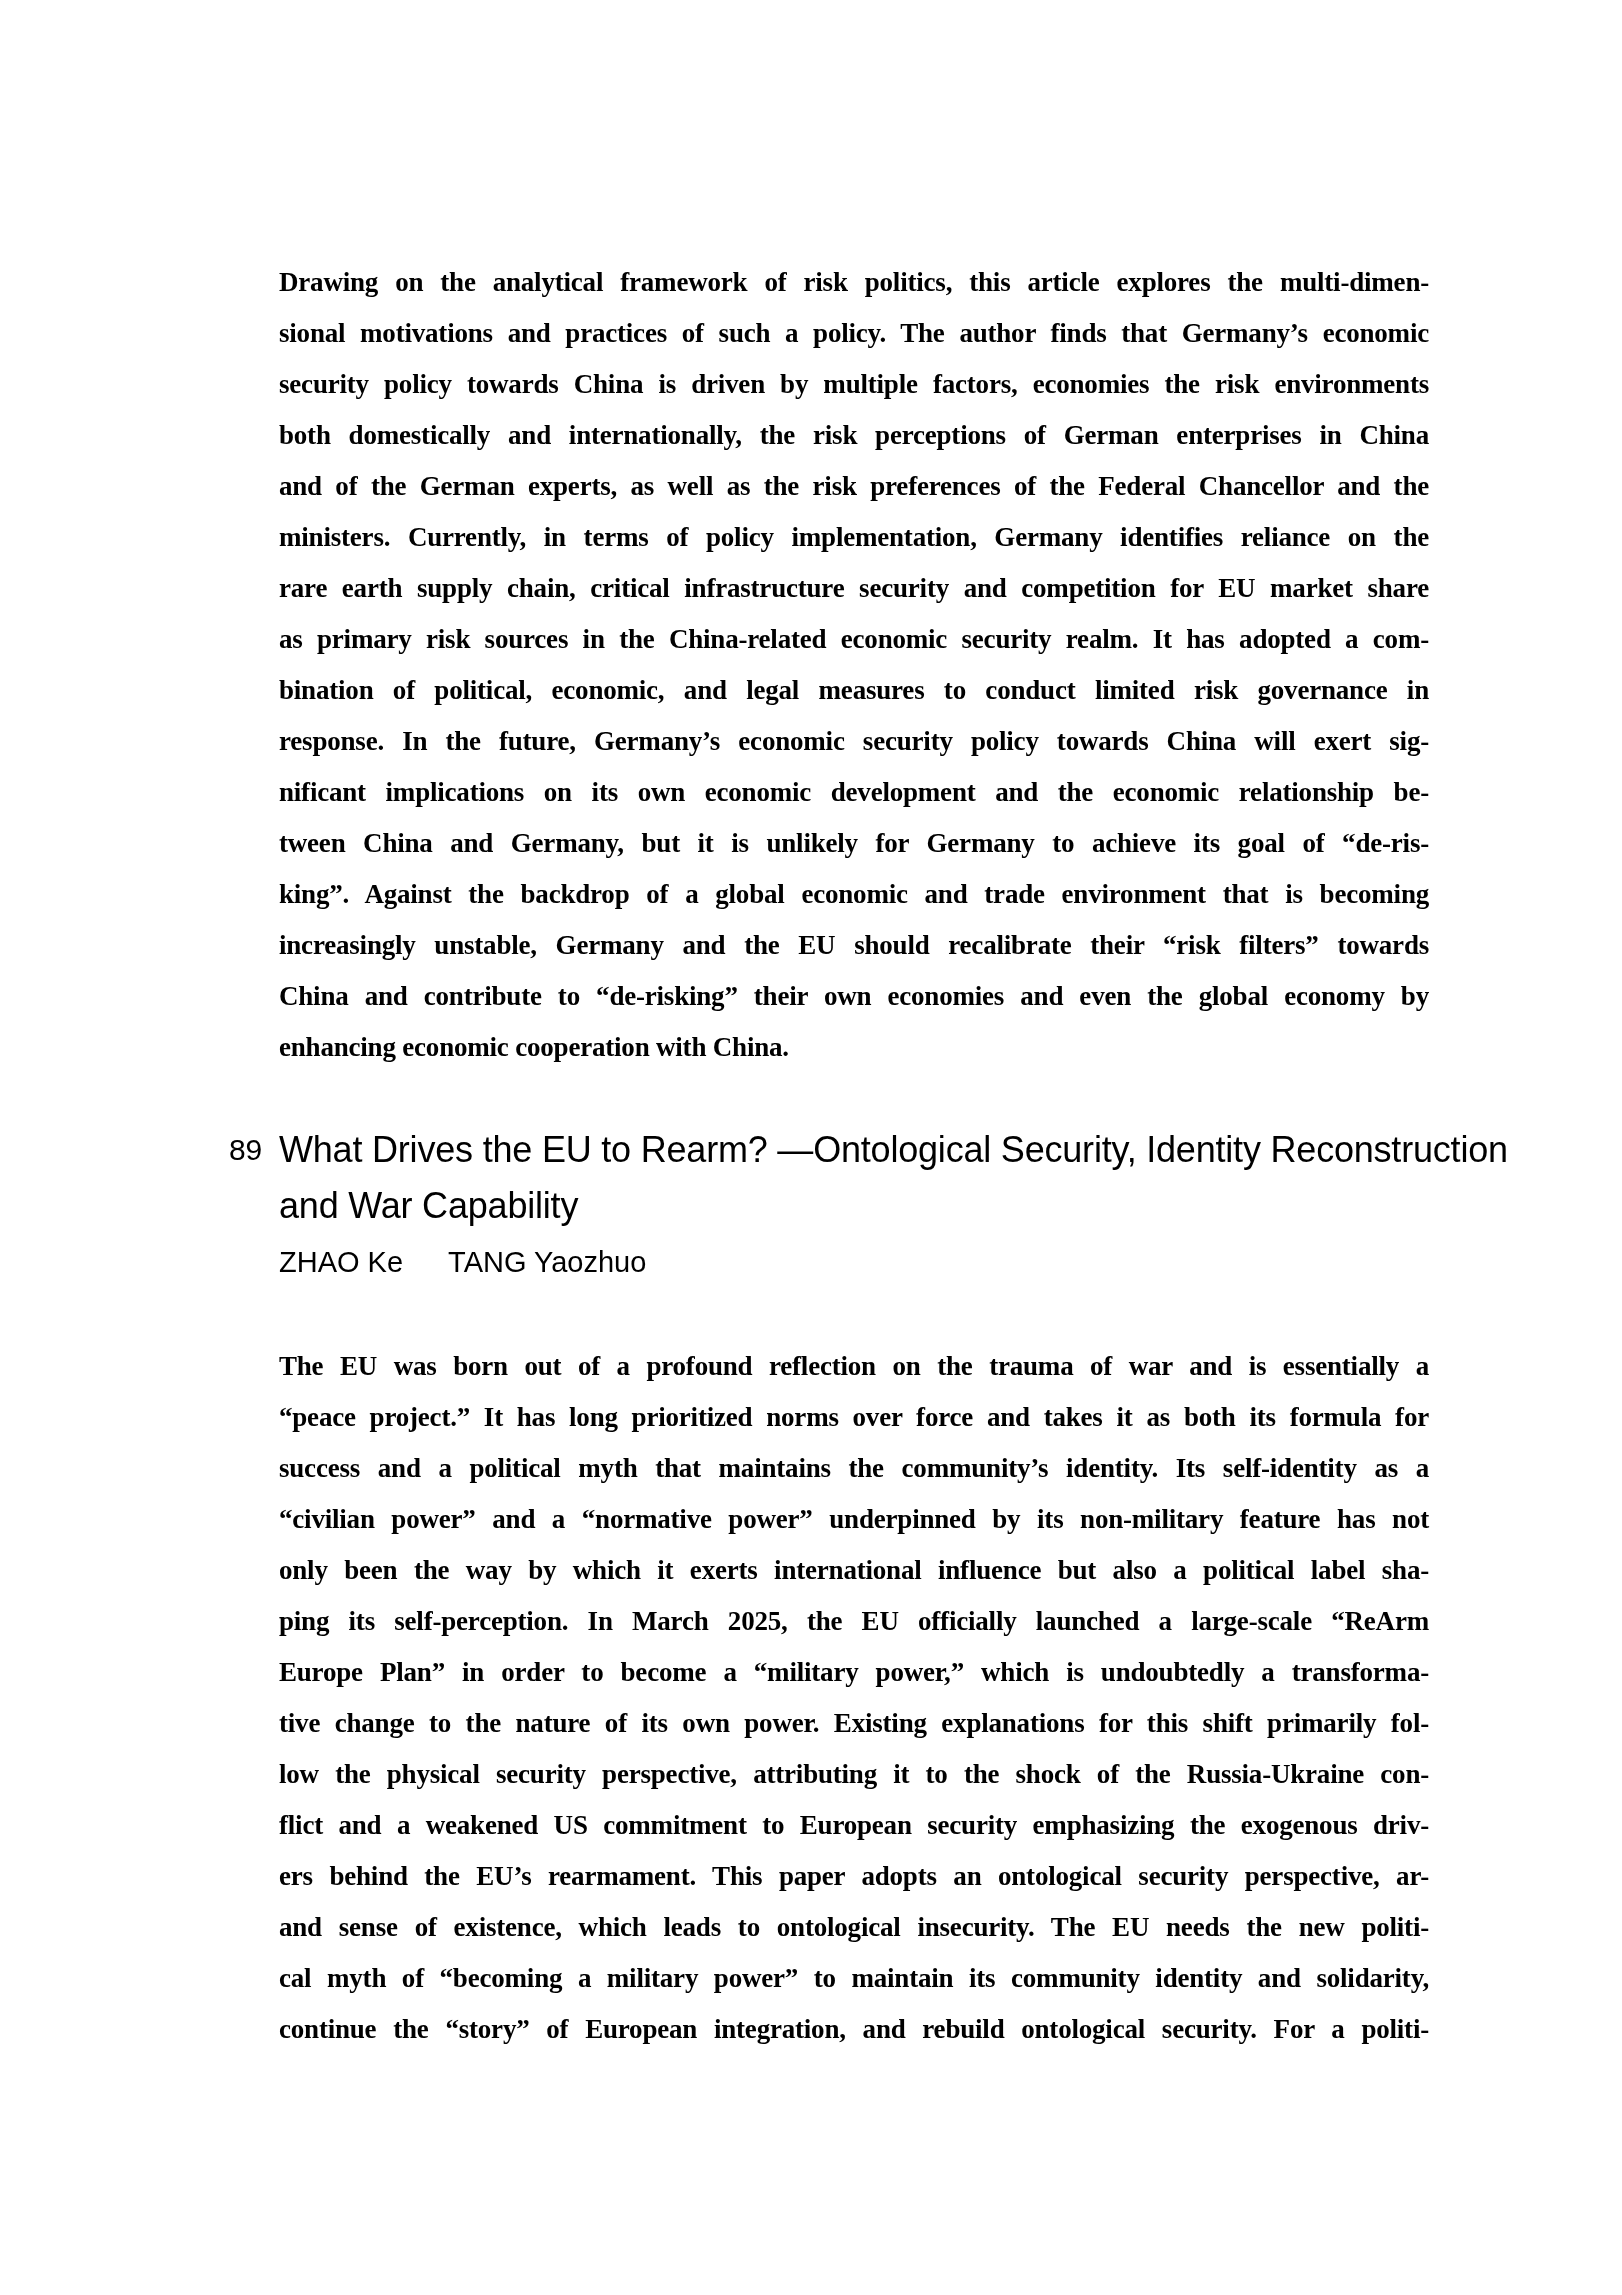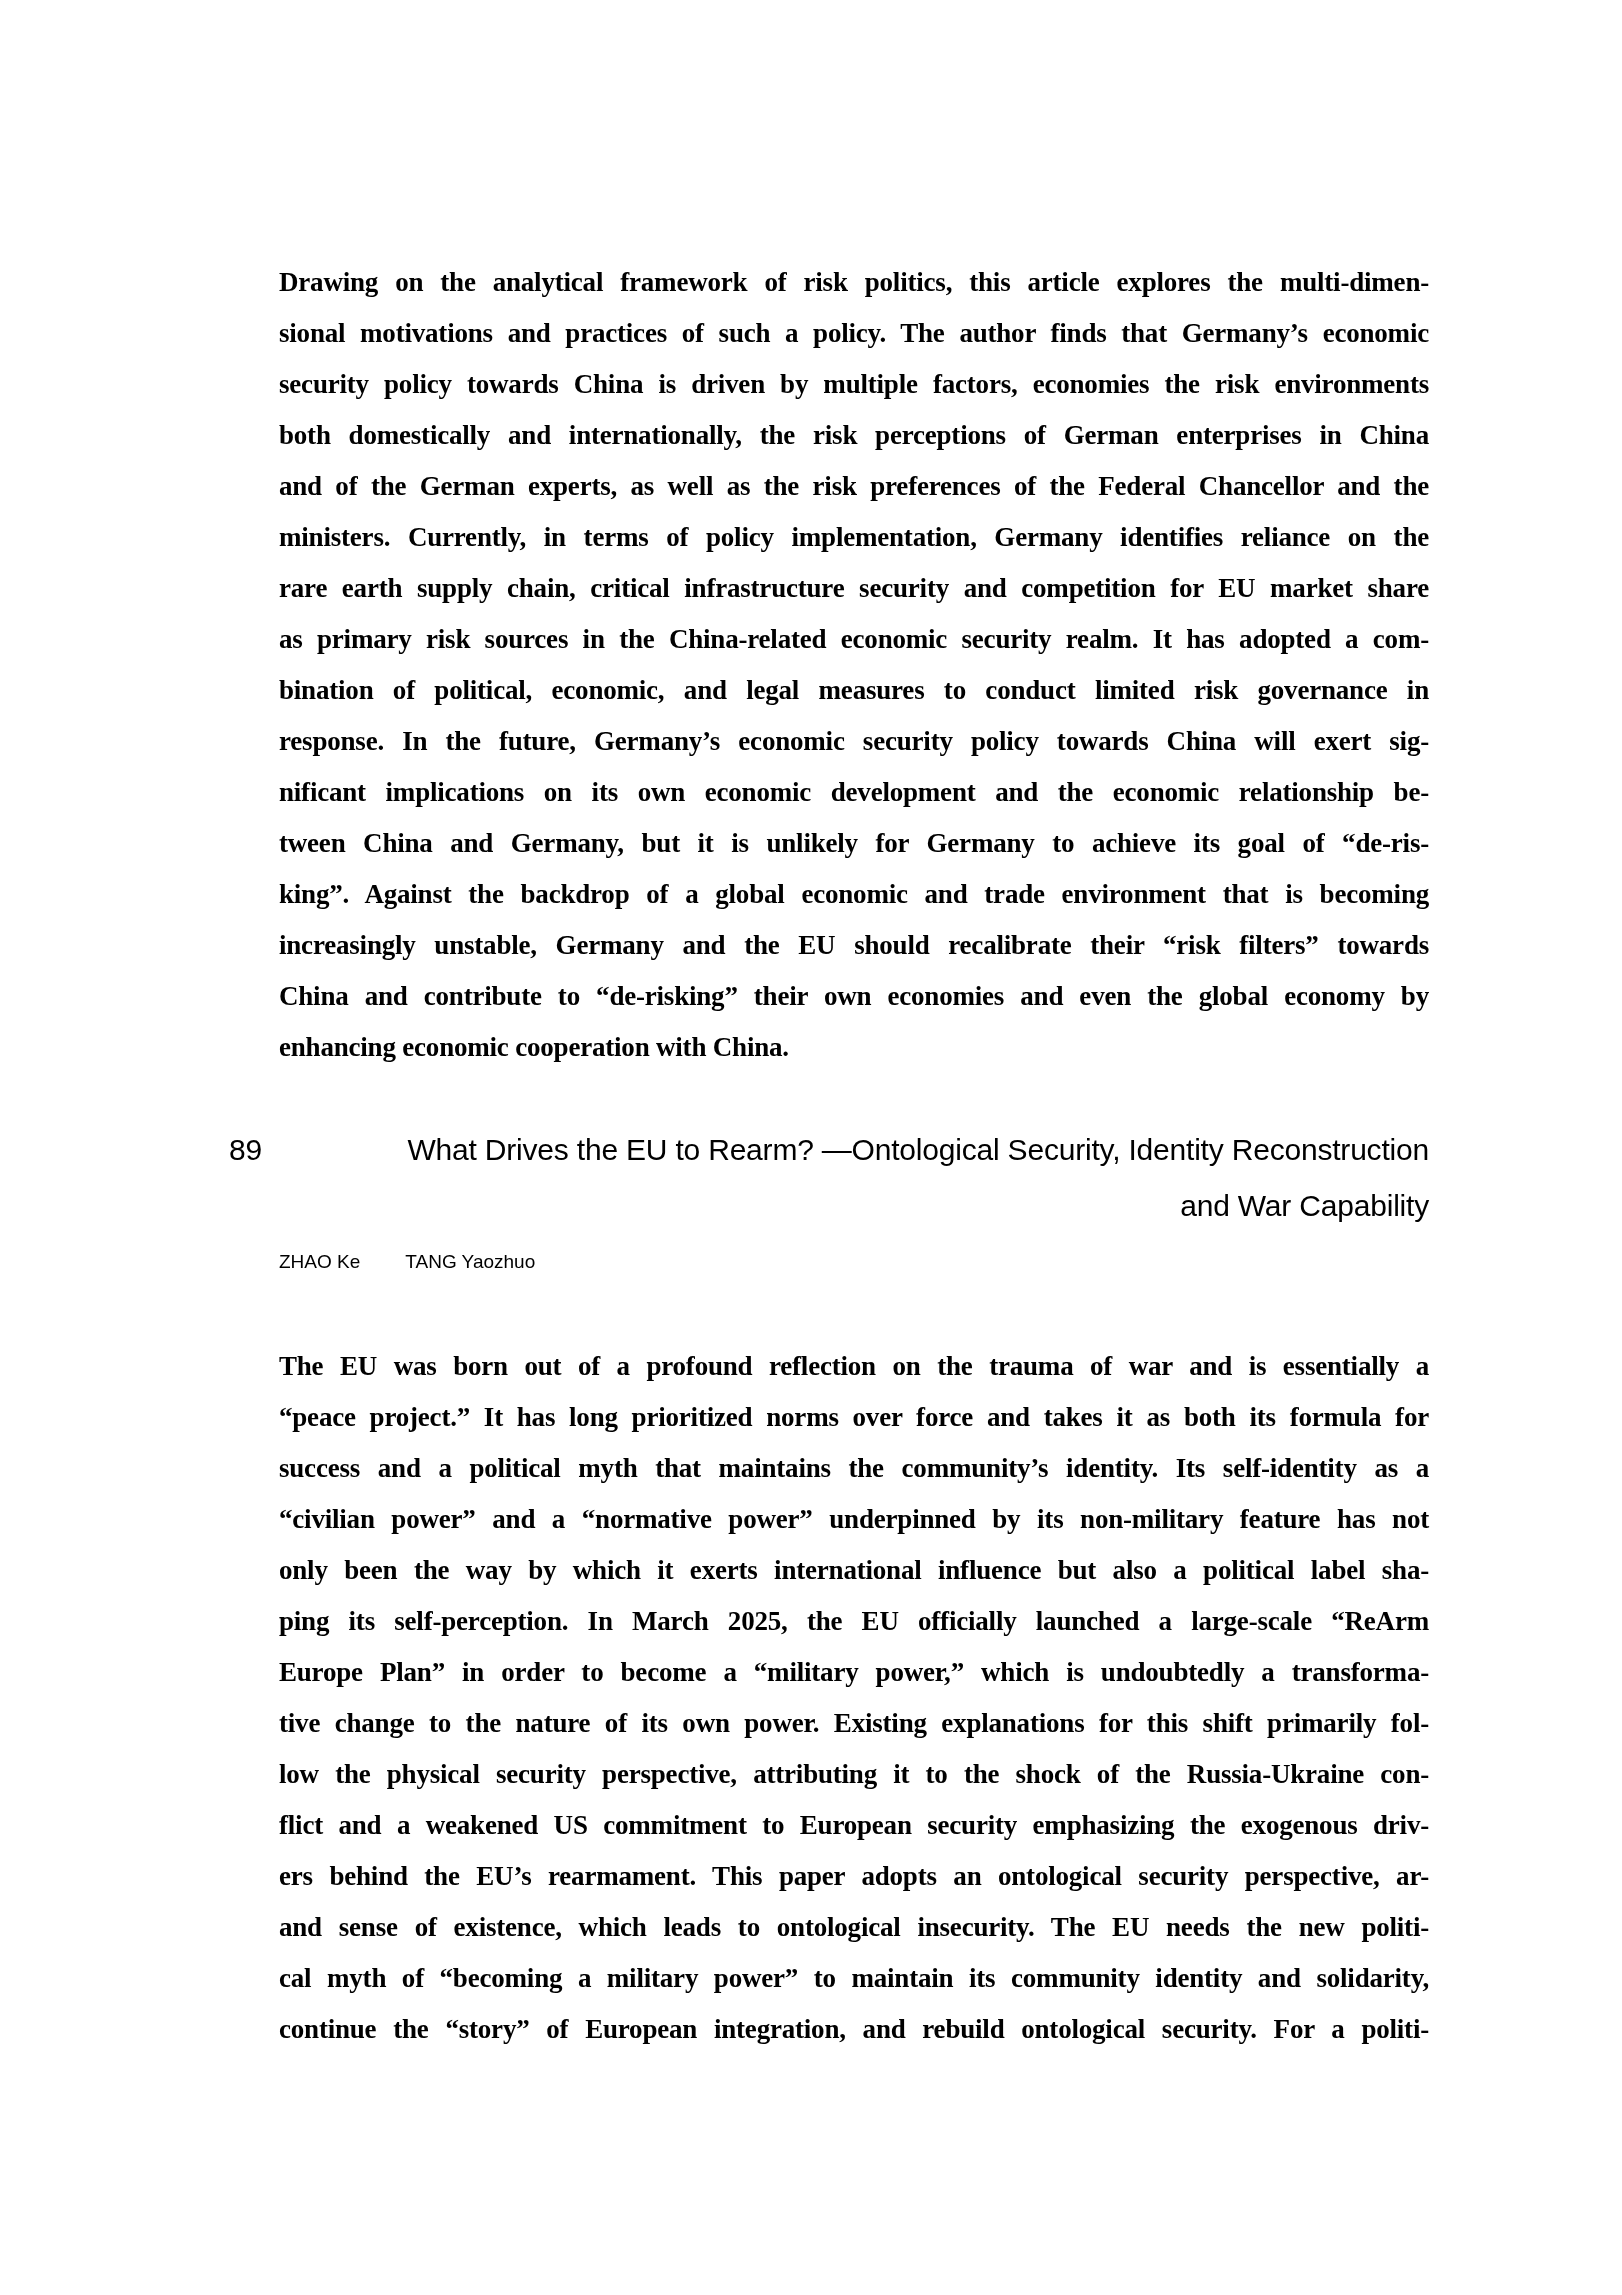--- a/index.html
+++ b/index.html
@@ -47,28 +47,27 @@
   .entry-number {
     position: absolute;
     left: -74px;
     top: 0;
     font-size: 30px;
     line-height: 56px;
     letter-spacing: -0.2px;
     margin-left: 24px;
   }
   .title-line {
-    font-size: 30px;
+    font-size: 36px;
     line-height: 56px;
     letter-spacing: -0.2px;
     white-space: nowrap;
-    text-align: right;
   }
   .authors-line {
-    font-size: 19px;
+    font-size: 29px;
     line-height: 56px;
     white-space: nowrap;
   }
   .author + .author { margin-left: 45px; }
 </style>
 </head>
 <body>
 
 <div class="page">
 

